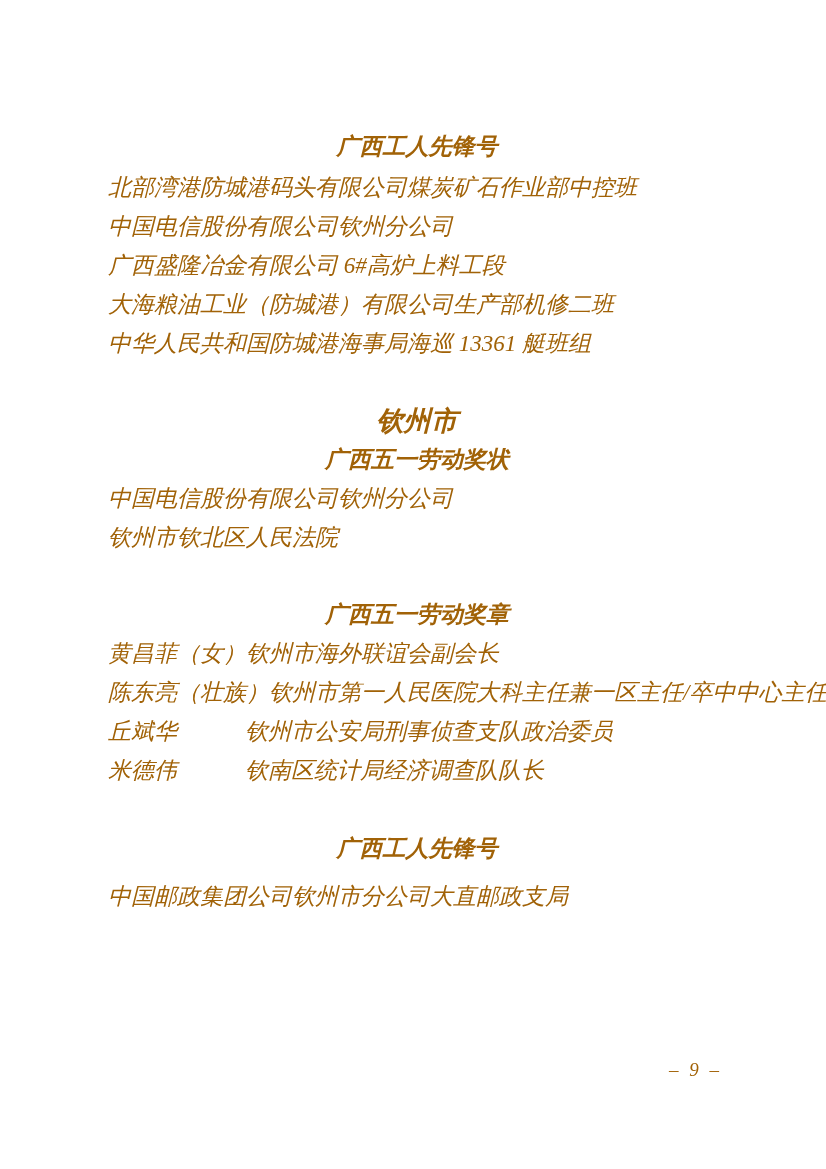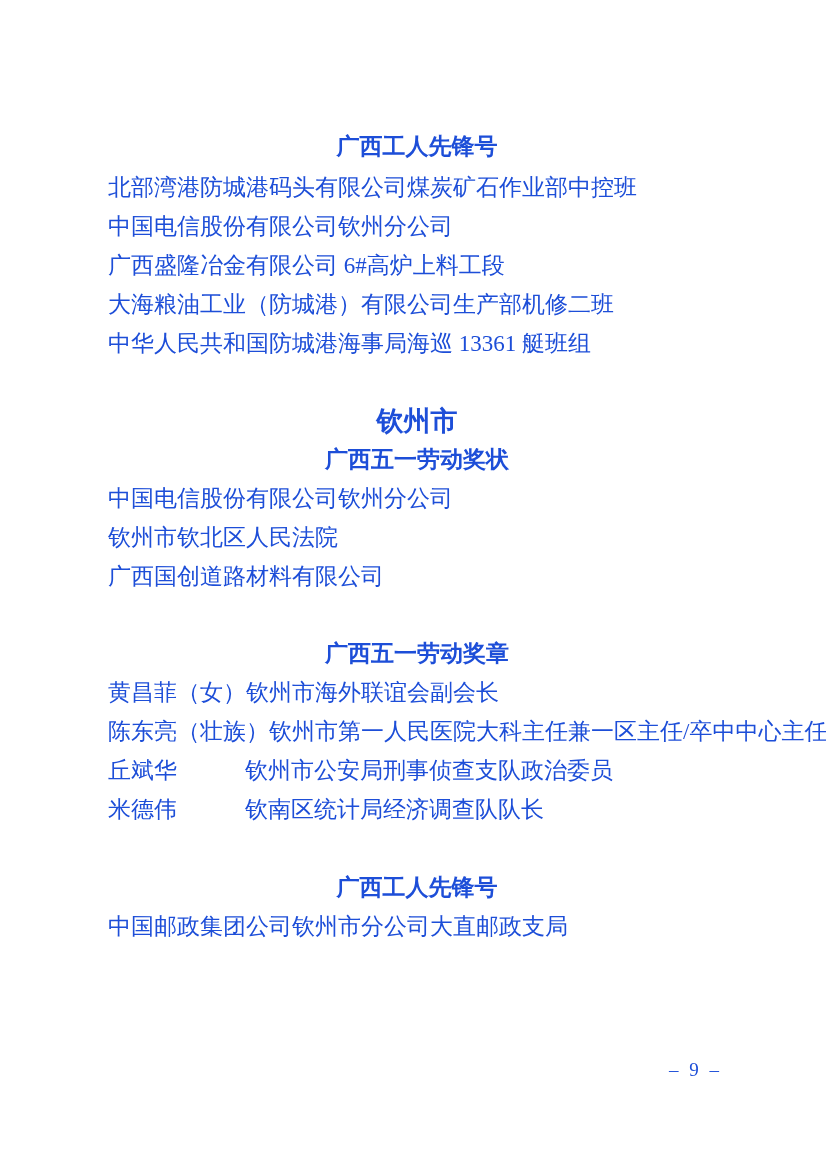--- a/index.html
+++ b/index.html
@@ -2,23 +2,24 @@
 <html><head>
 <meta charset="utf-8">
 <style>
   * { margin: 0; padding: 0; box-sizing: border-box; }
   html, body { background: #ffffff; }
   .page {
     position: relative;
     width: 826px;
     height: 1169px;
     background: #ffffff;
-    color: #1d4ed8;
+    color: #a16207;
     font-family: "Liberation Serif", "DejaVu Serif", serif;
     overflow: hidden;
+    font-style: italic;
   }
   .content {
     position: absolute;
     left: 108px;
     top: 0;
     width: 618px;
   }
   .award-heading {
     font-family: "Liberation Sans", "DejaVu Sans", sans-serif;
     font-weight: 700;
@@ -46,21 +47,21 @@
     display: inline-block;
     min-width: 137px;
   }
   .mt-header1 { margin-top: 131px; }
   .mt-city    { margin-top: 41px; }
   .mt-award2  { margin-top: 6px; }
   .mt-itemsB  { margin-top: 5px; }
   .mt-award3  { margin-top: 42px; }
   .mt-itemsC  { margin-top: 5px; }
   .mt-award4  { margin-top: 43px; }
-  .mt-itemsD  { margin-top: 5px; }
+  .mt-itemsD  { margin-top: 14px; }
   .page-number {
     position: absolute;
     top: 1058px;
     right: 104px;
     font-size: 19px;
     line-height: 24px;
     letter-spacing: 3px;
     font-family: "Liberation Serif", "DejaVu Serif", serif;
     white-space: nowrap;
   }
@@ -81,21 +82,20 @@
       <p class="entry">中华人民共和国防城港海事局海巡 13361 艇班组</p>
     </div>
 
     <div class="city-heading mt-city">钦州市</div>
 
     <div class="award-heading mt-award2">广西五一劳动奖状</div>
 
     <div class="mt-itemsB">
       <p class="entry">中国电信股份有限公司钦州分公司</p>
       <p class="entry">钦州市钦北区人民法院</p>
-      <p class="entry">广西国创道路材料有限公司</p>
     </div>
 
     <div class="award-heading mt-award3">广西五一劳动奖章</div>
 
     <div class="mt-itemsC">
       <p class="entry"><span class="name">黄昌菲（女）</span><span>钦州市海外联谊会副会长</span></p>
       <p class="entry"><span class="name">陈东亮（壮族）</span><span>钦州市第一人民医院大科主任兼一区主任/卒中中心主任</span></p>
       <p class="entry"><span class="name">丘斌华</span><span>钦州市公安局刑事侦查支队政治委员</span></p>
       <p class="entry"><span class="name">米德伟</span><span>钦南区统计局经济调查队队长</span></p>
     </div>

